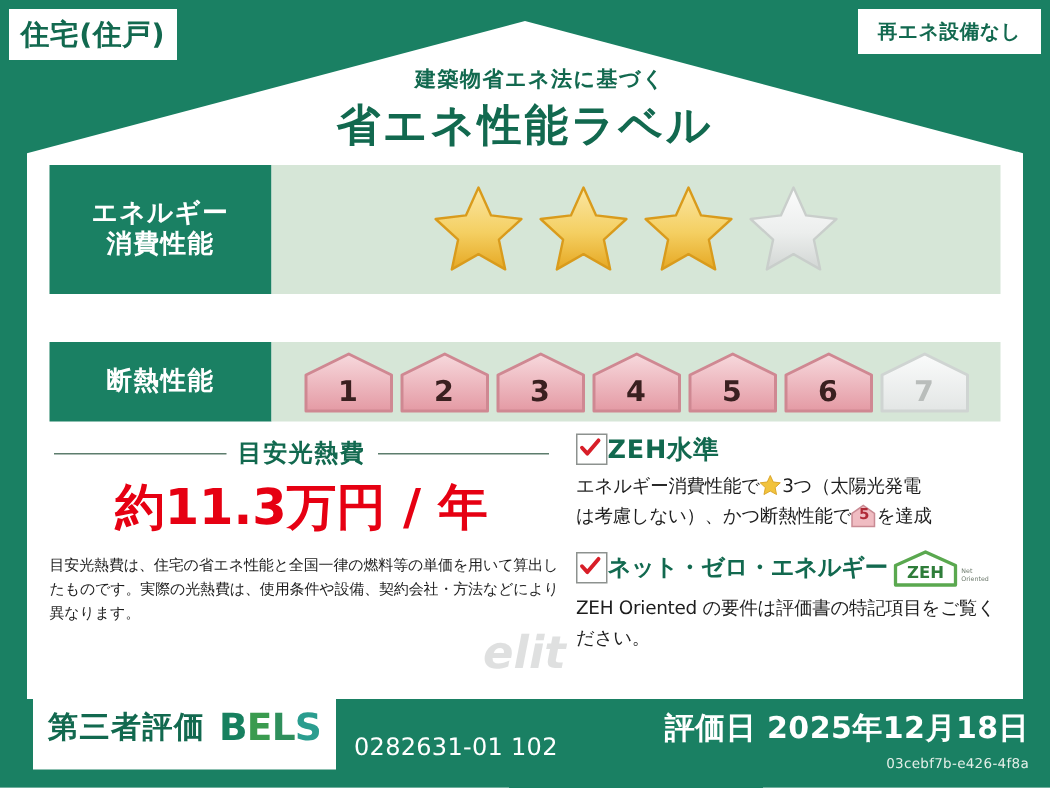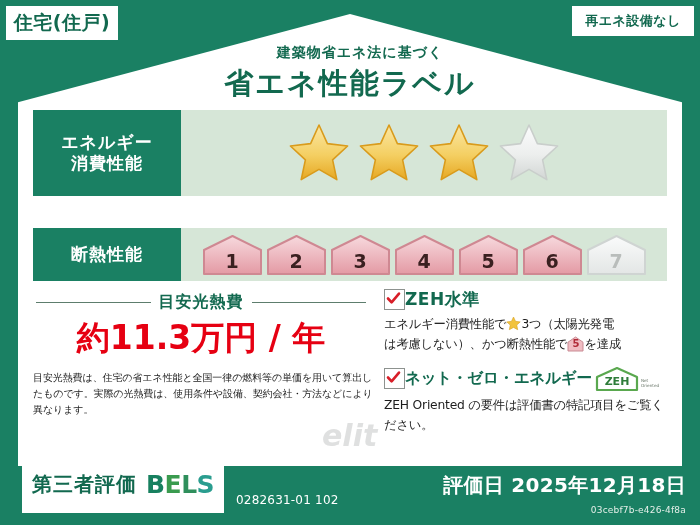--- a/index.html
+++ b/index.html
@@ -126,21 +126,21 @@
   .bels-box{
     position:absolute;left:22px;bottom:12px;height:34px;background:#ffffff;
     display:flex;align-items:center;padding:12px 10px;gap:9px;
   }
   .bels-jp{color:#12694f;font-size:20px;font-weight:bold;letter-spacing:1px;}
   .bels-en{font-size:25px;font-weight:bold;letter-spacing:-.5px;}
   .bels-en .b{color:#17805f;} .bels-en .e{color:#3a9b4f;}
   .bels-en .l{color:#2f8f5c;} .bels-en .s{color:#2a9d8f;}
   .bels-num{
     position:absolute;left:236px;bottom:18px;color:#ffffff;
-    font-size:12px;letter-spacing:.2px;
+    font-size:16px;letter-spacing:.2px;
   }
   .eval-date{
     position:absolute;right:14px;bottom:26px;color:#ffffff;
     font-size:20px;font-weight:bold;text-align:right;letter-spacing:.3px;
   }
   .eval-hash{
     position:absolute;right:14px;bottom:10px;color:#e5efe9;
     font-size:9px;text-align:right;letter-spacing:.2px;
   }
 </style>

